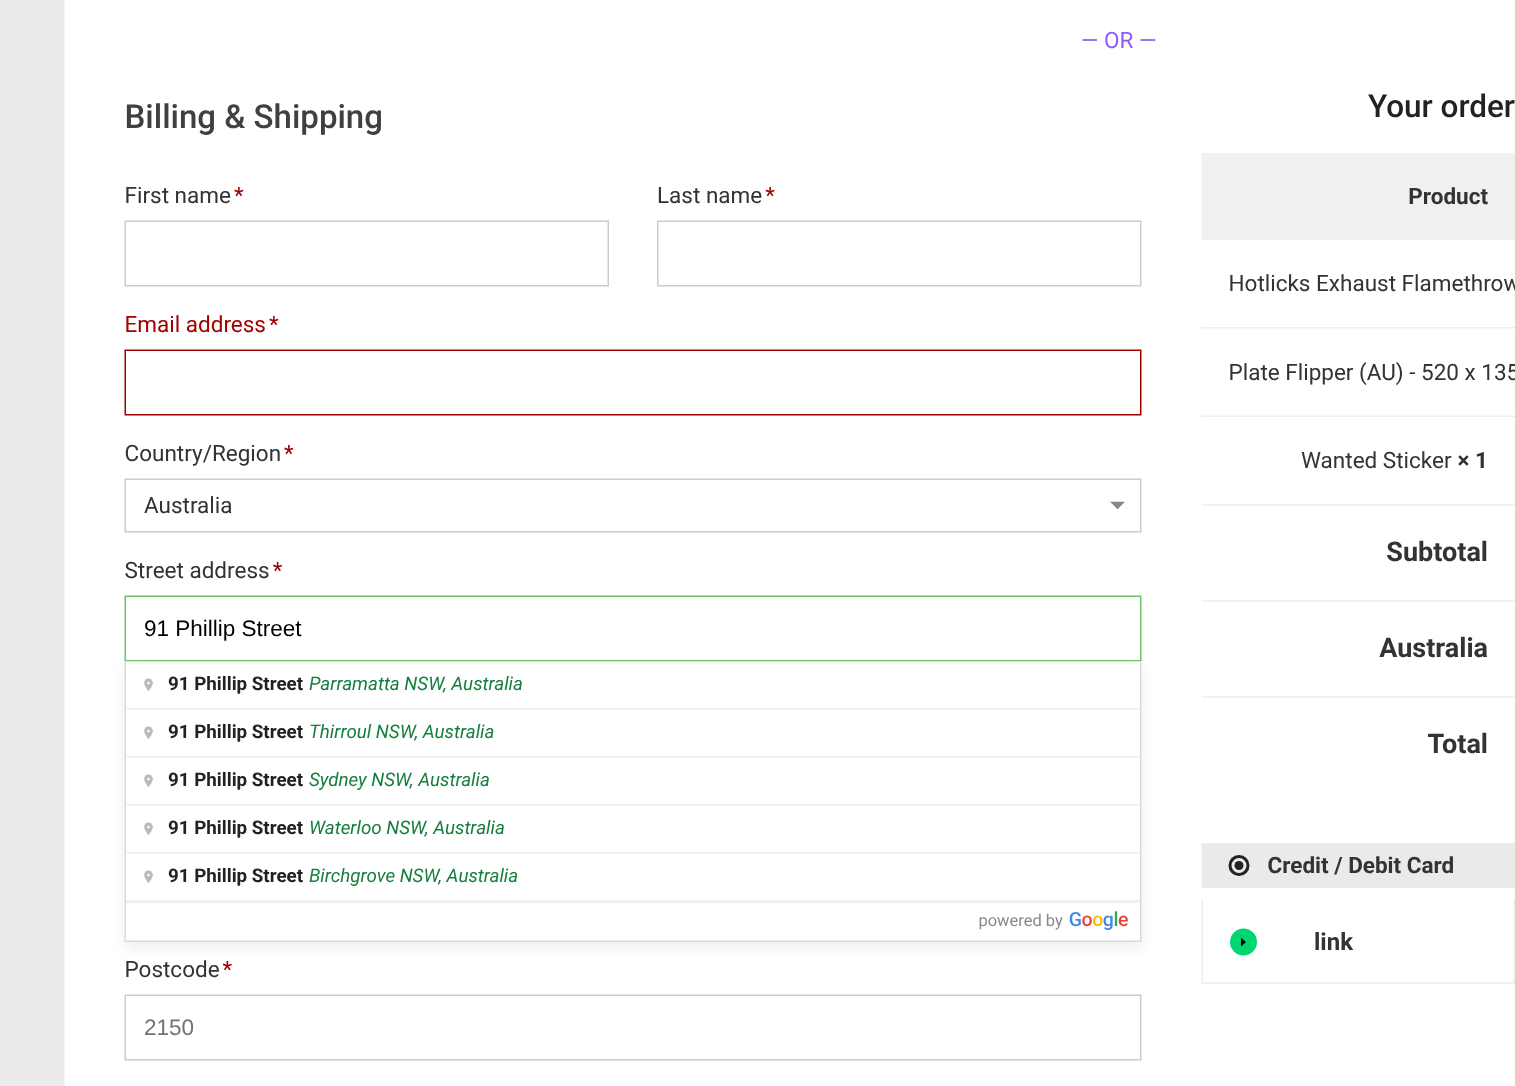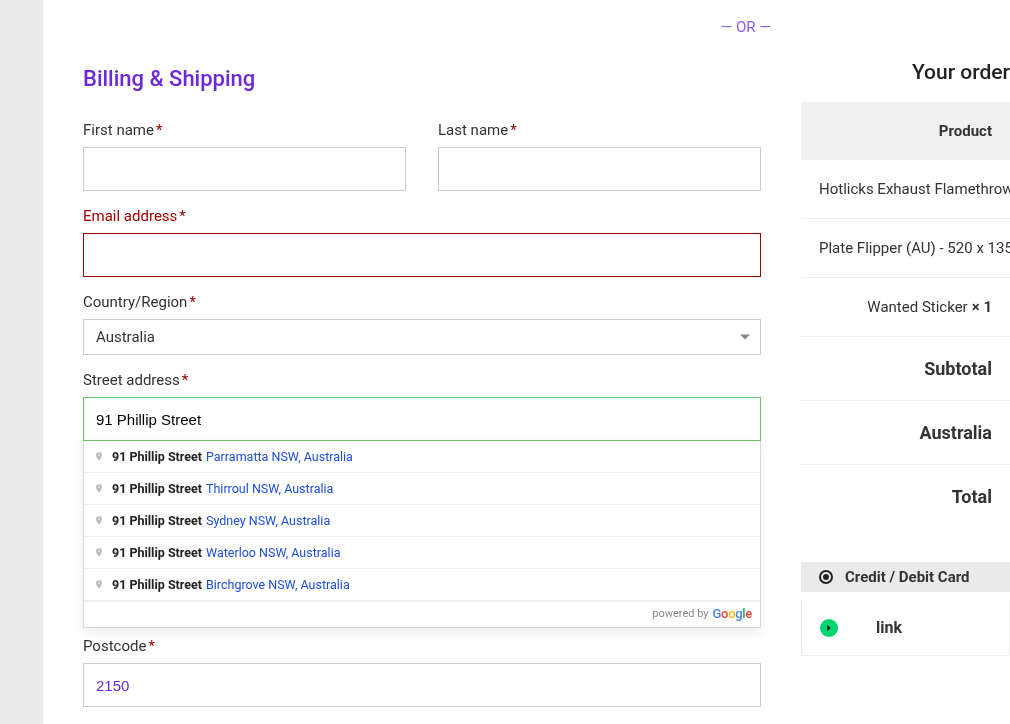--- a/index.html
+++ b/index.html
@@ -39,21 +39,21 @@
   color: #8b5cf6;
   font-size: 15px;
   margin-right: -10px;
 }
 
 
 .section-title {
   font-size: 22px;
   font-weight: 500;
   margin: 18px 0 30px 0;
-  color: #6d28d9;
+  color: #404040;
 }
 
 
 .form-row {
   display: flex;
   gap: 32px;
   margin-bottom: 16px;
 }
 .form-group { flex: 1; position: relative; }
 .form-label {
@@ -113,21 +113,21 @@
   font-size: 12.5px;
 }
 .ac-item:last-of-type { border-bottom: none; }
 .ac-pin {
   width: 10px;
   height: 15px;
   margin-right: 8px;
   flex-shrink: 0;
 }
 .ac-bold { font-weight: 700; margin-right: 4px; color: #222; }
-.ac-rest { color: #1d4ed8; }
+.ac-rest { color: #15803d; font-style: italic; }
 .ac-footer {
   display: flex;
   justify-content: flex-end;
   align-items: center;
   padding: 4px 8px 6px 8px;
   font-size: 11px;
   color: #888;
   border-top: 1px solid #eee;
 }
 .google-logo {
@@ -316,21 +316,21 @@
       </div>
     </div>
 
     <div style="height:180px"></div>
 
     <div class="form-row">
       <div class="form-group">
         <label class="form-label">
           <span>Postcode</span><span class="req">*</span>
         </label>
-        <input class="text-input" style="color: #6d28d9;" type="text" value="2150">
+        <input class="text-input" style="color: #737373;" type="text" value="2150">
       </div>
     </div>
 
     <div class="form-row">
       <div class="form-group">
         <label class="form-label">
           <span>Phone (optional)</span>
         </label>
 
       </div>

